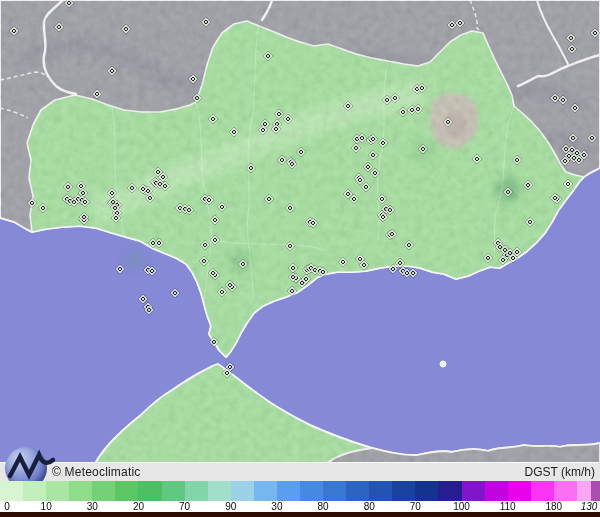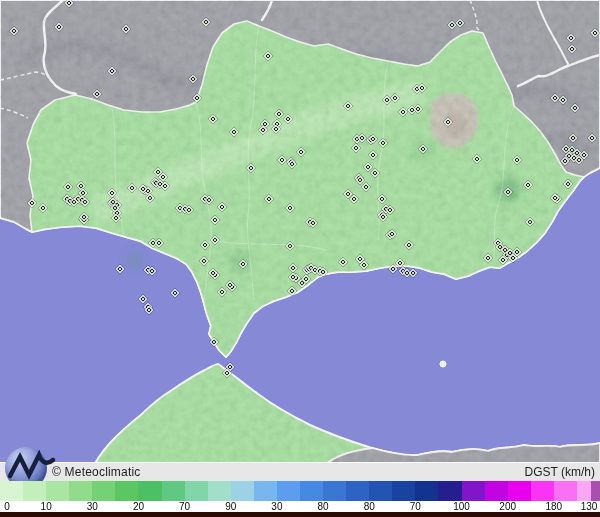--- a/index.html
+++ b/index.html
@@ -340,19 +340,19 @@
       <span class="tick" style="left: 46.1538px;">10</span>
       <span class="tick" style="left: 92.3077px;">30</span>
       <span class="tick" style="left: 138.462px;">20</span>
       <span class="tick" style="left: 184.615px;">70</span>
       <span class="tick" style="left: 230.769px;">90</span>
       <span class="tick" style="left: 276.923px;">30</span>
       <span class="tick" style="left: 323.077px;">80</span>
       <span class="tick" style="left: 369.231px;">80</span>
       <span class="tick" style="left: 415.385px;">70</span>
       <span class="tick" style="left: 461.538px;">100</span>
-      <span class="tick" style="left: 507.692px;">200</span>
+      <span class="tick" style="left: 507.692px;">110</span>
       <span class="tick" style="left: 553.846px;">180</span>
-      <span class="tick" style="left: 589px;">130</span>
+      <span class="tick" style="left: 589px; font-style: italic;">130</span>
     </div>
   <div class="bottomstrip" style="background: rgb(45, 11, 4);"></div>
 
 </div>
 
 </body></html>

